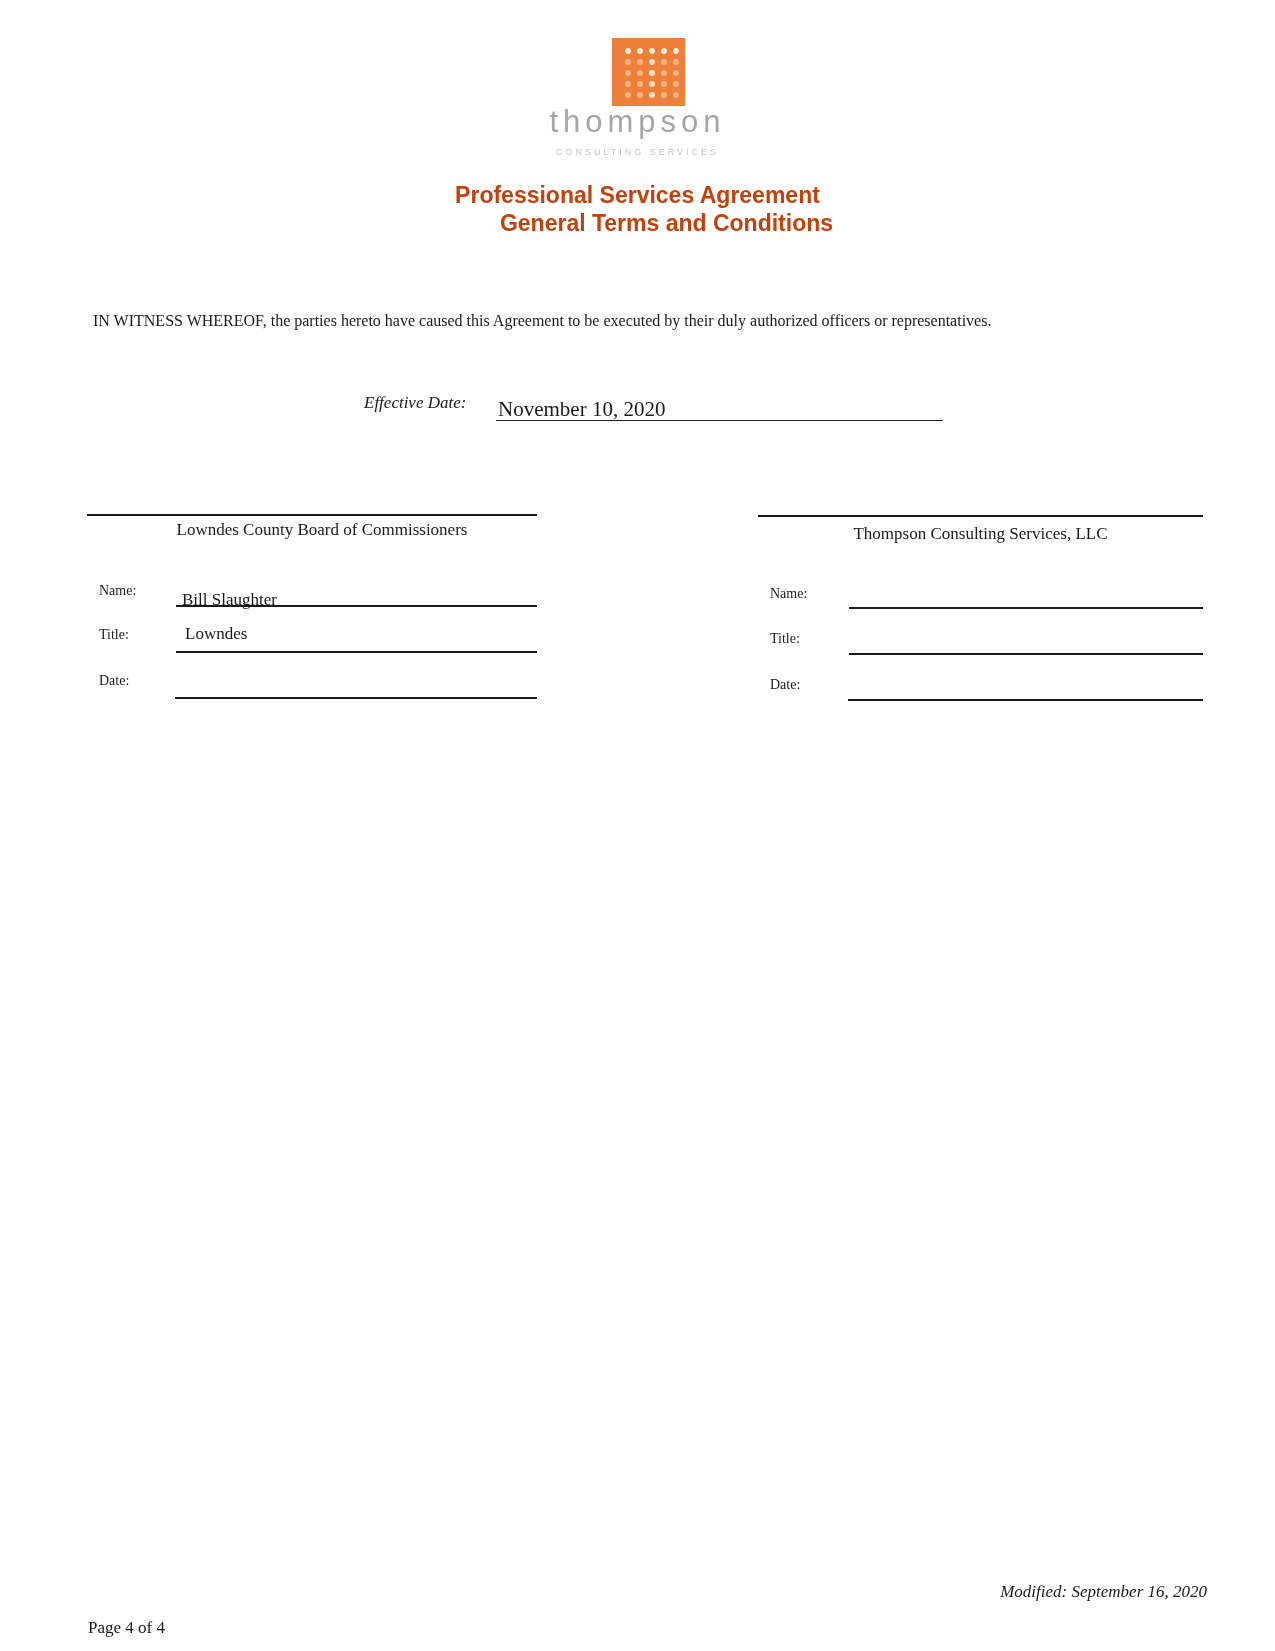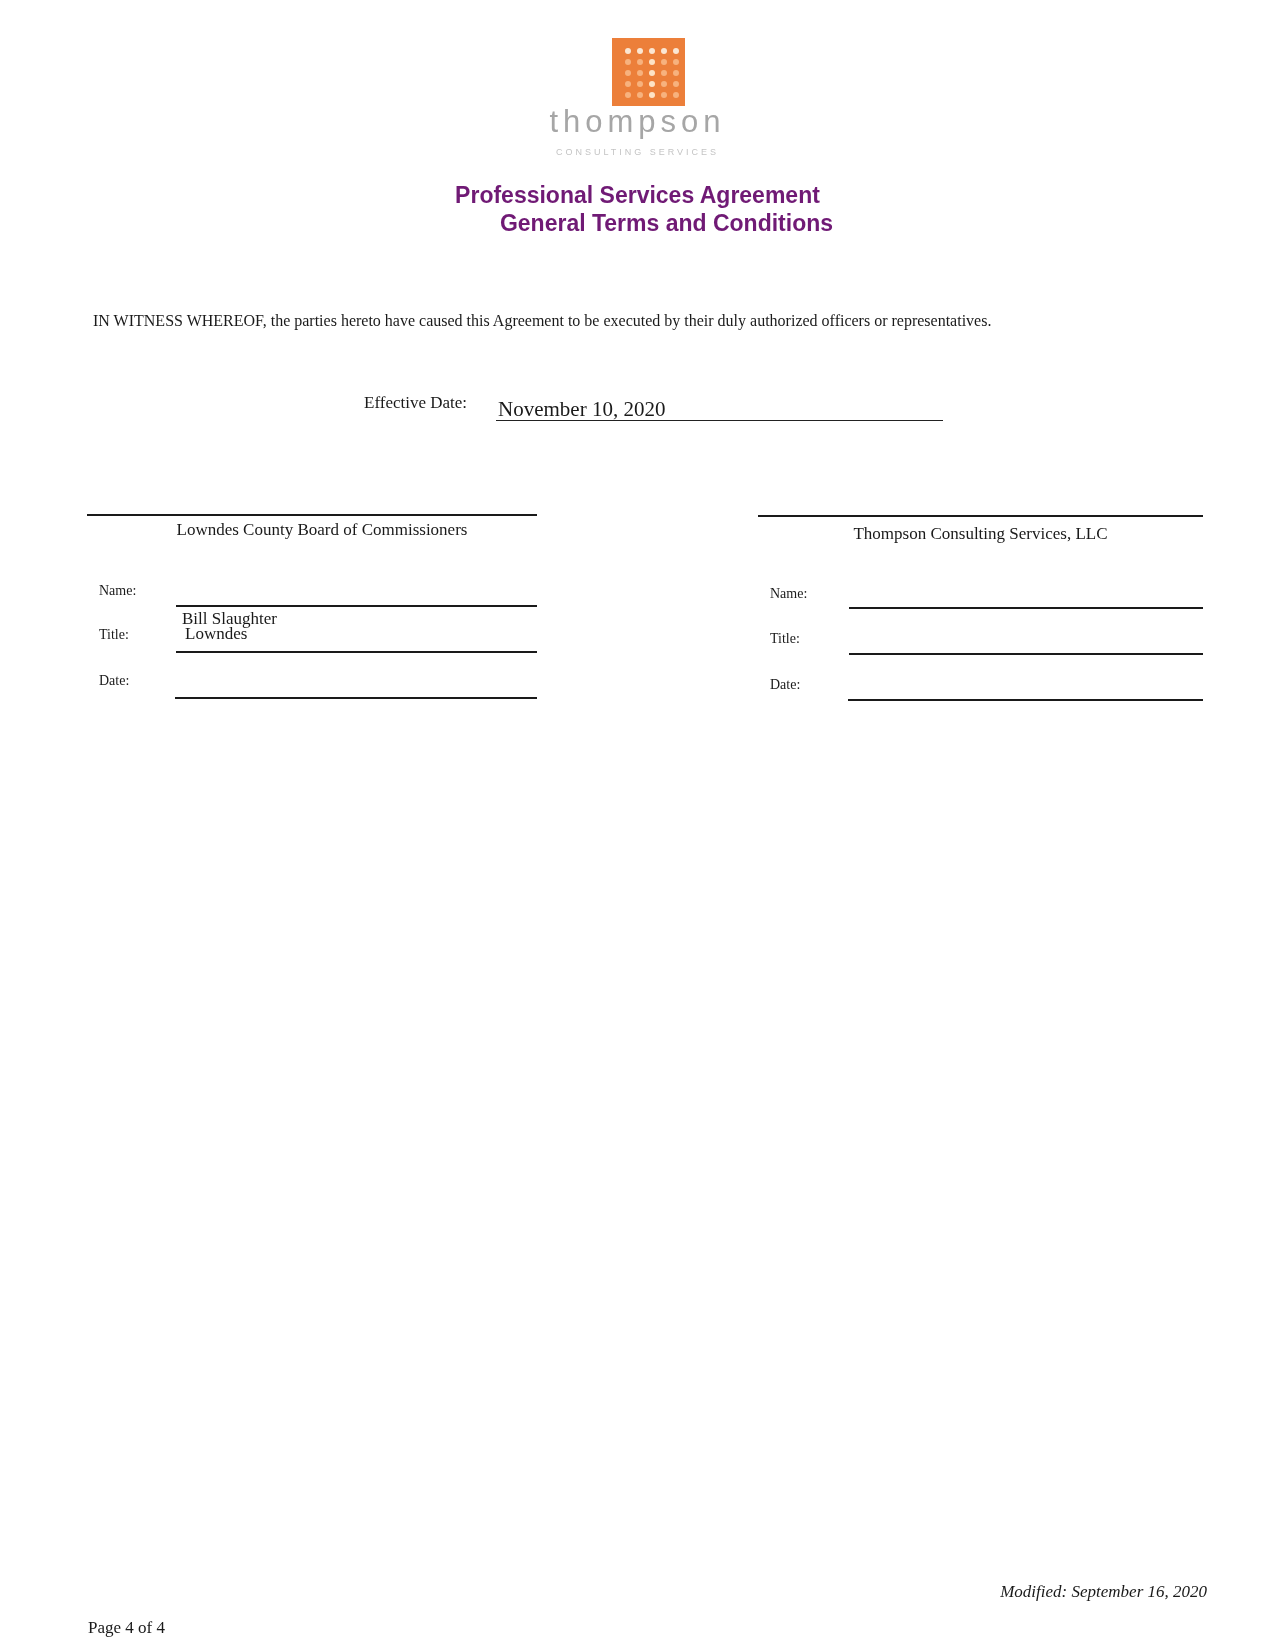--- a/index.html
+++ b/index.html
@@ -11,27 +11,27 @@
   
   .logo-mark { left: 612px; top: 38px; width: 73px; height: 68px; background: #ec7f3a; }
   .logo-dots { position: absolute; left: 13px; top: 10px; display: grid; grid-template-columns: repeat(5, 8px); grid-auto-rows: 8px; gap: 3px 4px; }
   .dot { width: 6px; height: 6px; border-radius: 50%; background: #f7b27e; }
   .dot.bright { background: #fde3c6; }
   .dot.top { background: #fbe6d2; }
   .logo-word { left: 500px; width: 275px; top: 104px; text-align: center; font-size: 31px; letter-spacing: 5px; color: #a6a6a6; font-weight: normal; }
   .logo-sub { left: 500px; width: 275px; top: 147px; text-align: center; font-size: 9px; letter-spacing: 3px; color: #c4c4c4; }
 
   
-  .title { left: 0; width: 1275px; text-align: center; font-weight: bold; font-size: 23px; color: #701a75; }
+  .title { left: 0; width: 1275px; text-align: center; font-weight: bold; font-size: 23px; color: #c2410c; }
   .title1 { top: 182px; }
   .title2 { top: 210px; padding-left: 29px; }
 
   .witness { left: 93px; width: 1110px; top: 312px; font-size: 16px; white-space: nowrap; }
 
-  .eff-label { left: 364px; top: 393px; font-size: 17px; }
+  .eff-label { left: 364px; top: 393px; font-size: 17px; font-style: italic; }
   .eff-value { left: 498px; top: 389px; font-size: 21px; margin-top: 8px; }
   .eff-line { left: 496px; top: 420px; width: 447px; height: 1px; background: #222; }
 
   .hline { height: 1.5px; background: #1a1a1a; }
   .org { font-size: 17px; text-align: center; }
   .lbl { font-size: 14px; }
   .val { font-size: 17px; }
 
   .footer-left { left: 88px; top: 1582px; font-size: 17px; margin-top: 36px; }
   .footer-right { right: 68px; top: 1582px; font-size: 17px; font-style: italic; }
@@ -78,21 +78,21 @@
 
 <div class="abs eff-label serif">Effective Date:</div>
 <div class="abs eff-value serif">November 10, 2020</div>
 <div class="abs eff-line"></div>
 
 <div>
   <div class="abs hline" style="left:87px; top:514px; width:450px;"></div>
   <div class="abs org serif" style="left:87px; top:520px; width:470px;">Lowndes County Board of Commissioners</div>
 
   <div class="abs lbl serif" style="left:99px; top:583px;">Name:</div>
-  <div class="abs val serif" style="left:182px; top:609px;">Bill Slaughter</div>
+  <div class="abs val serif" style="left:182px; top:590px;">Bill Slaughter</div>
   <div class="abs hline" style="left:176px; top:605px; width:361px;"></div>
 
   <div class="abs lbl serif" style="left:99px; top:627px;">Title:</div>
   <div class="abs val serif" style="left:185px; top:624px;">Lowndes</div>
   <div class="abs hline" style="left:176px; top:651px; width:361px;"></div>
 
   <div class="abs lbl serif" style="left:99px; top:673px;">Date:</div>
   <div class="abs hline" style="left:175px; top:697px; width:362px;"></div>
 </div>
 

